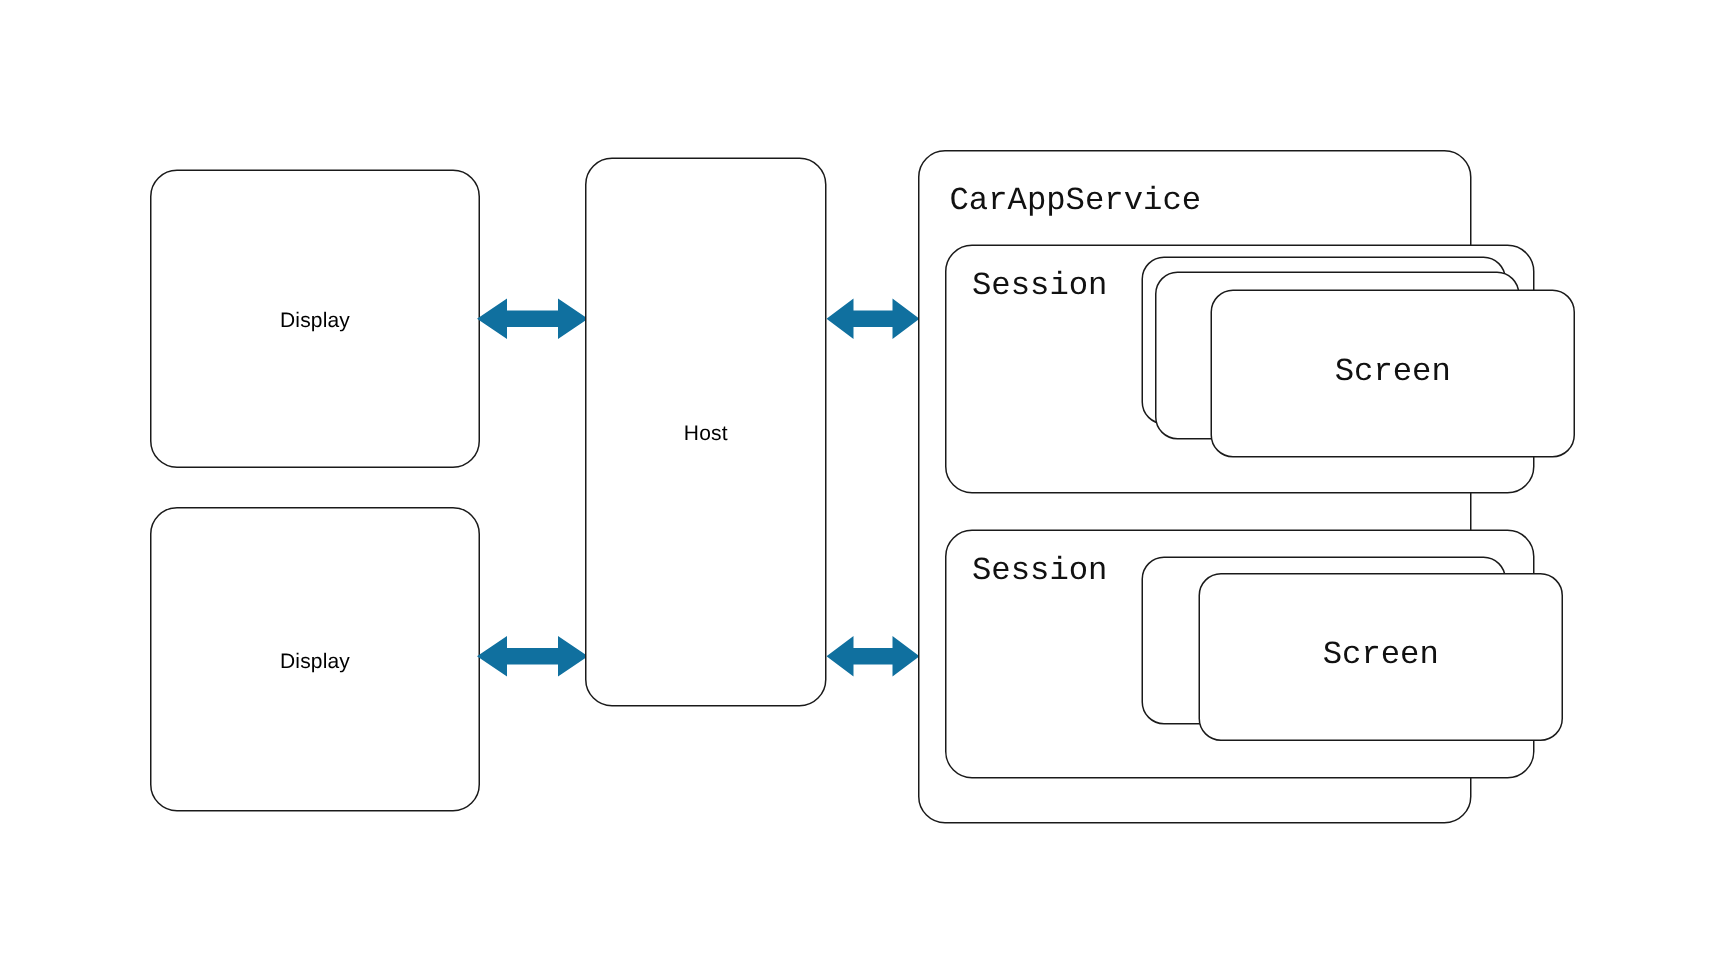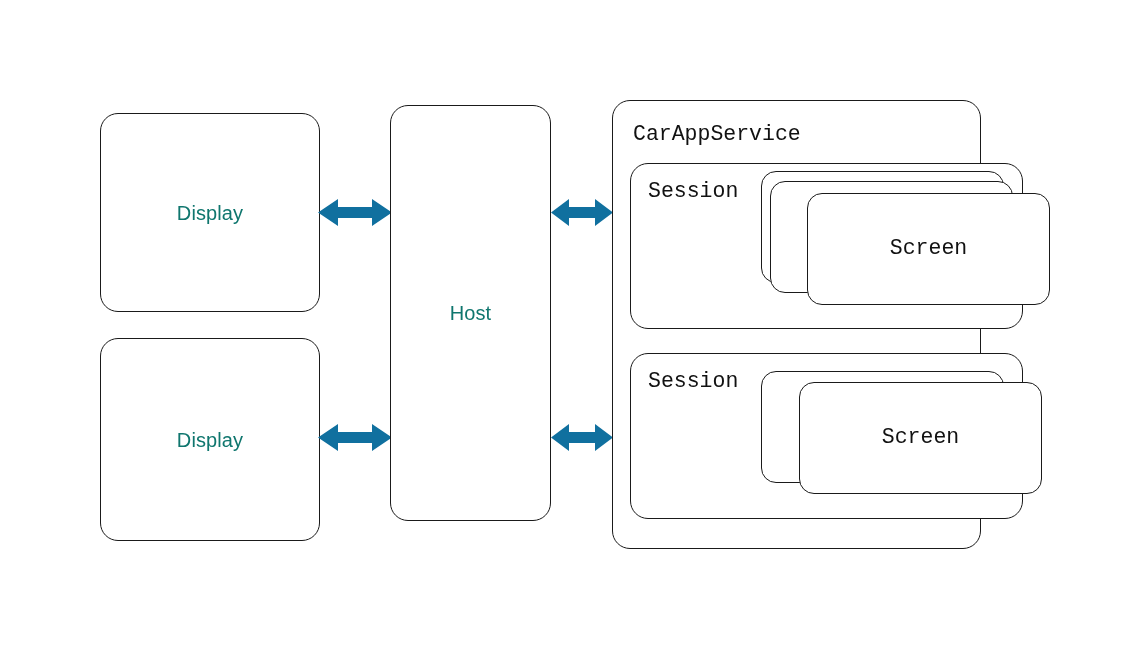--- a/index.html
+++ b/index.html
@@ -22,22 +22,22 @@
   }
   
   .display-box {
     border-radius: 18px;
     display: flex;
     align-items: center;
     justify-content: center;
   }
   .label-sans {
     font-family: "Liberation Sans", sans-serif;
-    font-size: 20px;
-    color: #0f766e;
+    font-size: 14px;
+    color: #000000;
     letter-spacing: 0.1px;
     line-height: 1;
     white-space: nowrap;
   }
   .label-mono {
     font-family: "Liberation Mono", "DejaVu Sans Mono", monospace;
     font-size: 21.5px;
     color: #111111;
     line-height: 1;
     white-space: nowrap;
@@ -107,21 +107,21 @@
       <path d="M0 16.5 L20 3 L20 11 L54 11 L54 3 L74 16.5 L54 30 L54 22 L20 22 L20 30 Z" fill="#10709F"></path>
     </svg>
   </div>
 
   <div class="arrow" style="left:318px; top:421px;">
     <svg width="74" height="33" viewBox="0 0 74 33" aria-hidden="true">
       <path d="M0 16.5 L20 3 L20 11 L54 11 L54 3 L74 16.5 L54 30 L54 22 L20 22 L20 30 Z" fill="#10709F"></path>
     </svg>
   </div>
 
-  <div class="box host-box" style="left:390px; top:105px; width:161px; height:416px;">
+  <div class="box host-box" style="left:390px; top:105px; width:161px; height:366px;">
     <span class="label-sans">Host</span>
   </div>
 
   <div class="arrow" style="left:551px; top:196px;">
     <svg width="62" height="33" viewBox="0 0 62 33" aria-hidden="true">
       <path d="M0 16.5 L18 3 L18 11 L44 11 L44 3 L62 16.5 L44 30 L44 22 L18 22 L18 30 Z" fill="#10709F"></path>
     </svg>
   </div>
 
   <div class="arrow" style="left:551px; top:421px;">

